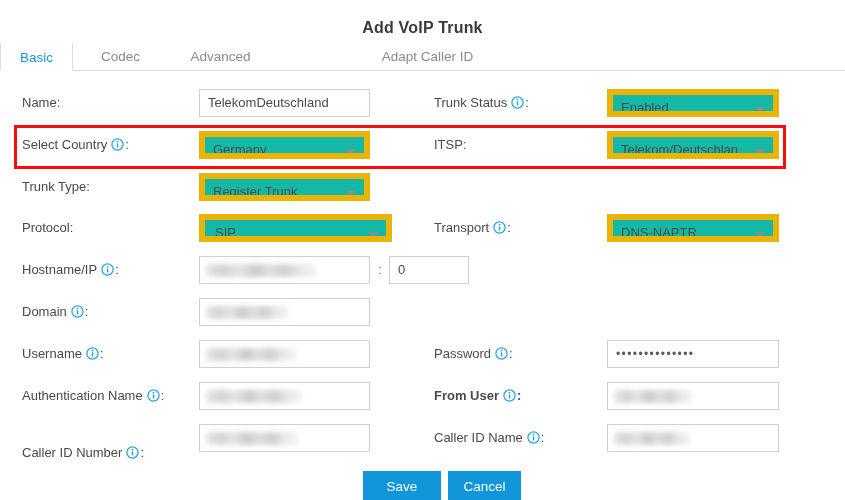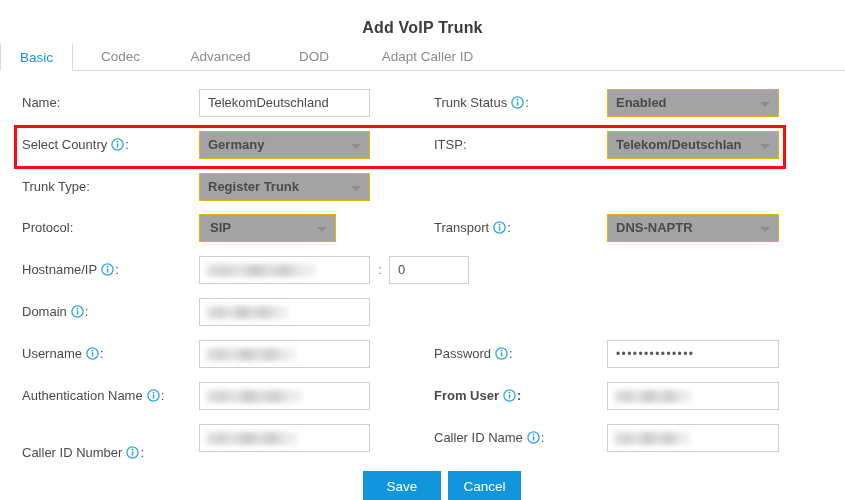--- a/index.html
+++ b/index.html
@@ -92,30 +92,29 @@
     color: #4a4a4a;
     line-height: 26px;
     padding: 0 8px;
     white-space: nowrap;
     overflow: hidden;
   }
   .select-box {
     position: absolute;
     height: 28px;
     box-sizing: border-box;
-    border: 1px solid #eab308;
-    background: #a3a3a3;
+    border: 6px solid #eab308;
+    background: #14b8a6;
     font-size: 13px;
     color: #4a4a4a;
     line-height: 26px;
     padding: 0 24px 0 8px;
     white-space: nowrap;
     overflow: hidden;
     cursor: pointer;
-    font-weight: bold;
   }
   .caret {
     position: absolute;
     right: 8px;
     top: 12px;
     width: 0;
     height: 0;
     border-left: 5px solid transparent;
     border-right: 5px solid transparent;
     border-top: 5px solid #8d8d8d;
@@ -178,23 +177,20 @@
 <div class="tab-strip">
   <div class="tab active" style="left:0px;width:73px;">
     <span>Basic</span>
   </div>
   <div class="tab" style="left:73px;width:95px;">
     <span>Codec</span>
   </div>
   <div class="tab" style="left:168px;width:105px;">
     <span>Advanced</span>
   </div>
-  <div class="tab" style="left:273px;width:82px;">
-    <span>DOD</span>
-  </div>
   <div class="tab" style="left:355px;width:145px;">
     <span>Adapt Caller ID</span>
   </div>
 </div>
 
 <div class="form-area">
 
   <div class="label" style="left:22px;top:18px;">
     <span>Name</span><span class="colon">:</span>
   </div>
@@ -238,21 +234,21 @@
     <span>Trunk Type</span><span class="colon">:</span>
   </div>
   <div class="select-box" style="left:199px;top:102px;width:171px;">
     <span>Register Trunk</span>
     <span class="caret"></span>
   </div>
 
   <div class="label" style="left:22px;top:143px;">
     <span>Protocol</span><span class="colon">:</span>
   </div>
-  <div class="select-box" style="left:199px;top:143px;width:137px;padding-left:10px;">
+  <div class="select-box" style="left:199px;top:143px;width:193px;padding-left:10px;">
     <span>SIP</span>
     <span class="caret"></span>
   </div>
 
   <div class="label" style="left:434px;top:143px;">
     <span>Transport</span><span class="info-icon"><svg width="13" height="13" viewBox="0 0 13 13">
           <circle cx="6.5" cy="6.5" r="5.6" fill="#ffffff" stroke="#29a6e0" stroke-width="1.3"></circle>
           <circle cx="6.5" cy="3.6" r="0.95" fill="#29a6e0"></circle>
           <rect x="5.8" y="5.3" width="1.5" height="4.3" rx="0.6" fill="#29a6e0"></rect>
         </svg></span><span class="colon">:</span>

